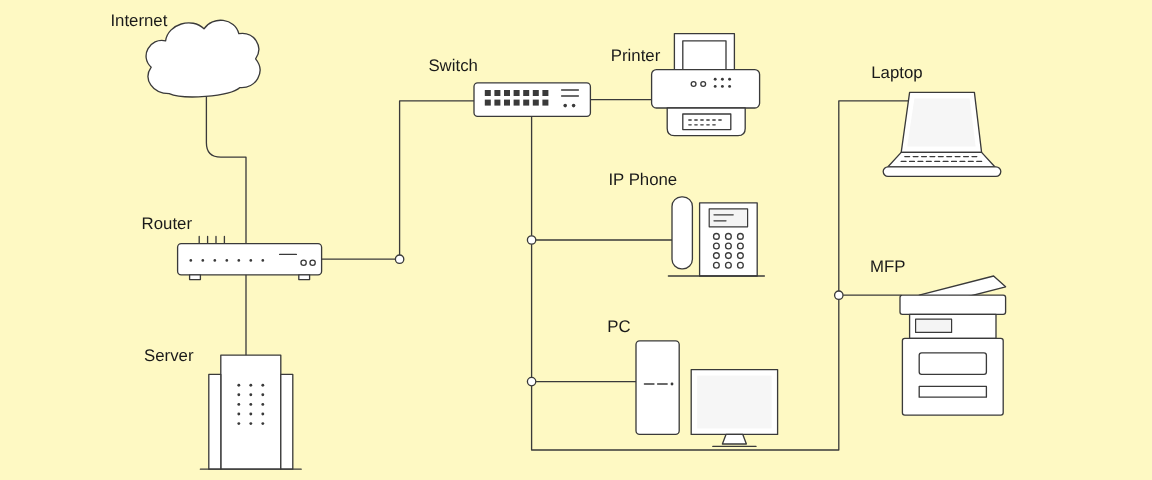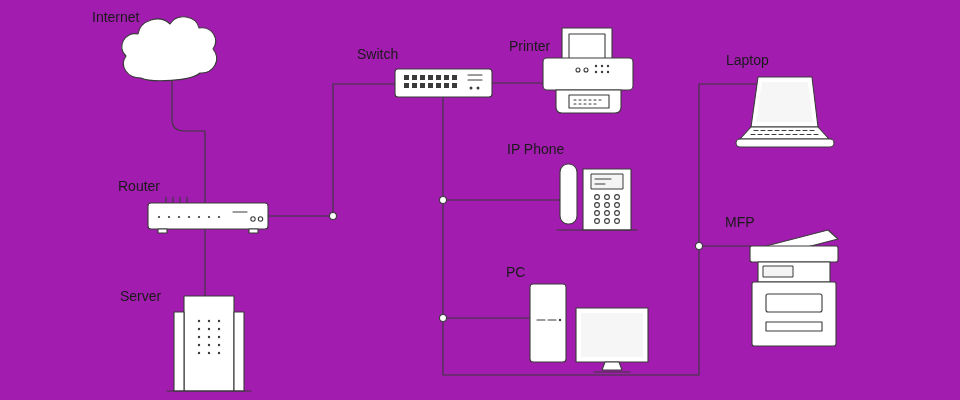--- a/index.html
+++ b/index.html
@@ -1,20 +1,20 @@
 <!DOCTYPE html>
 <html><head>
 <meta charset="utf-8">
 <style>
   html, body { margin: 0; padding: 0; background: #ffffff; }
   .stage {
     position: relative;
     width: 960px;
     height: 400px;
-    background: #a21caf;
+    background: #fef9c3;
     overflow: hidden;
   }
   svg { display: block; }
   .ln  { fill: none; stroke: #3a3a3a; stroke-width: 1.1; stroke-linecap: round; stroke-linejoin: round; }
   .fw  { fill: #ffffff; stroke: #3a3a3a; stroke-width: 1.1; stroke-linejoin: round; }
   .fl  { fill: #f4f4f4; stroke: #3a3a3a; stroke-width: 1; stroke-linejoin: round; }
   .fls { fill: #f6f6f6; stroke: none; }
   .dk  { fill: #3a3a3a; stroke: none; }
   .dash { stroke-dasharray: 4 3; }
   .dots { stroke-dasharray: 2 3; }

